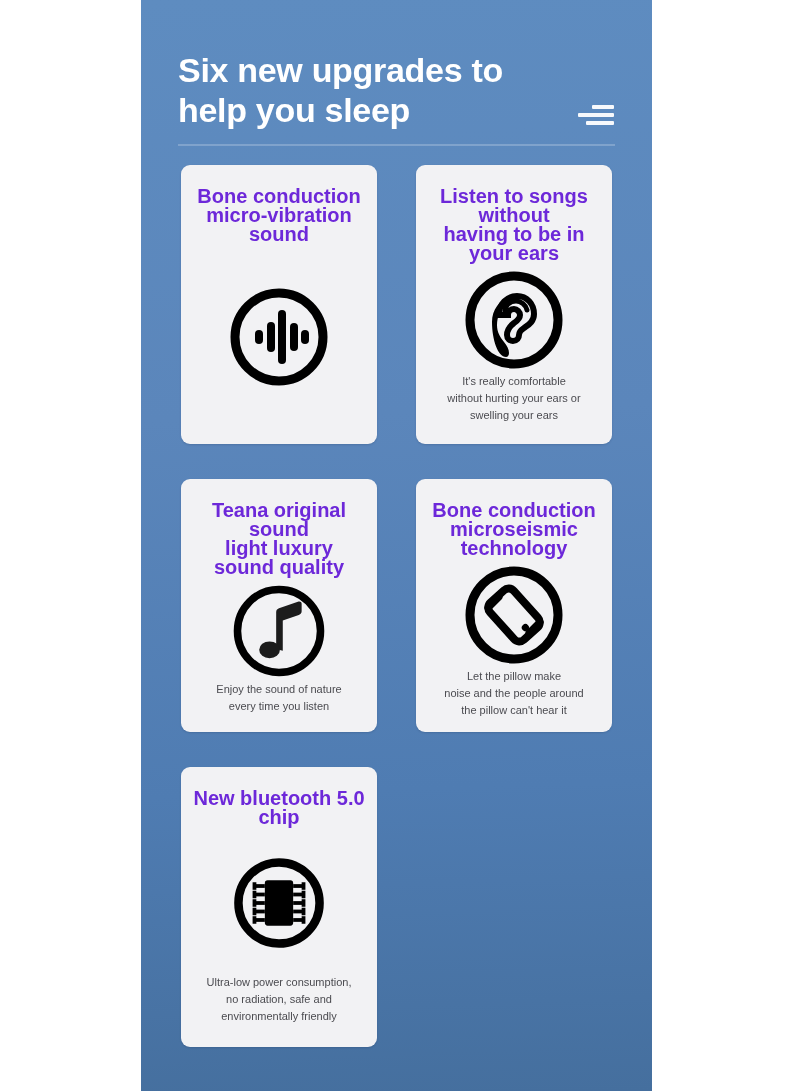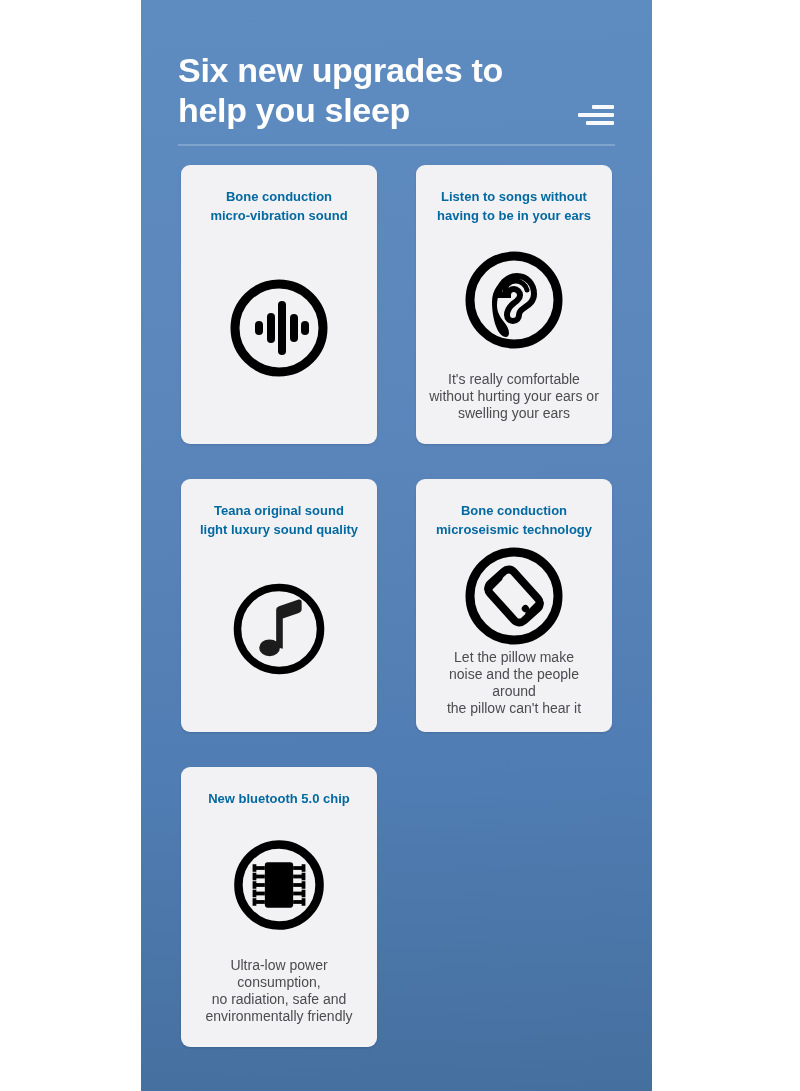--- a/index.html
+++ b/index.html
@@ -99,41 +99,41 @@
     display: flex;
     flex-direction: column;
     align-items: center;
     box-shadow: 0 1px 2px rgba(20,40,70,0.18);
   }
   .card.h1 { height: 279px; }
   .card.h2 { height: 253px; }
   .card.h3 { height: 280px; }
 
   .card-title {
-    color: #0369a1;
-    font-size: 13px;
+    color: #6d28d9;
+    font-size: 20px;
     font-weight: bold;
     line-height: 19px;
     text-align: center;
     margin: 0 0 4px 0;
     white-space: pre-line;
   }
 
   .icon-wrap {
     flex: 1 1 auto;
     display: flex;
     align-items: center;
     justify-content: center;
     width: 100%;
   }
   .icon-wrap svg { display: block; }
 
   .card-desc {
     color: #4b4b50;
-    font-size: 14px;
+    font-size: 11px;
     line-height: 17px;
     text-align: center;
     margin: 0;
     white-space: pre-line;
   }
 
   
   .card.r1 .card-desc { margin-bottom: 4px; }
   .card.r2 .card-desc { margin-bottom: 20px; }
   .card.r3 .card-desc { margin-bottom: 4px; }
@@ -199,20 +199,22 @@
       <div class="card h2 r2">
         <div class="card-title">Teana original sound
 light luxury sound quality</div>
         <div class="icon-wrap">
           <svg width="100" height="100" viewBox="0 0 106 106" aria-hidden="true">
             <circle cx="53" cy="53" r="44" fill="none" stroke="#000" stroke-width="8"></circle>
             <path d="M50 72V33c0-2 1-3 3-4l20-7c2-1 4 0 4 2v8c0 2-1 3-3 4l-17 6v32z" fill="#1c1c1c"></path>
             <ellipse cx="43" cy="73" rx="11" ry="9" fill="#1c1c1c"></ellipse>
           </svg>
         </div>
+        <div class="card-desc">Enjoy the sound of nature
+every time you listen</div>
       </div>
 
       <div class="card h2 r2">
         <div class="card-title">Bone conduction
 microseismic technology</div>
         <div class="icon-wrap">
           <svg width="106" height="106" viewBox="0 0 106 106" aria-hidden="true">
             <circle cx="53" cy="53" r="44" fill="none" stroke="#000" stroke-width="9"></circle>
             <g transform="rotate(-42 53 53)">
               <rect x="37" y="28" width="32" height="50" rx="7" fill="none" stroke="#000" stroke-width="8"></rect>

